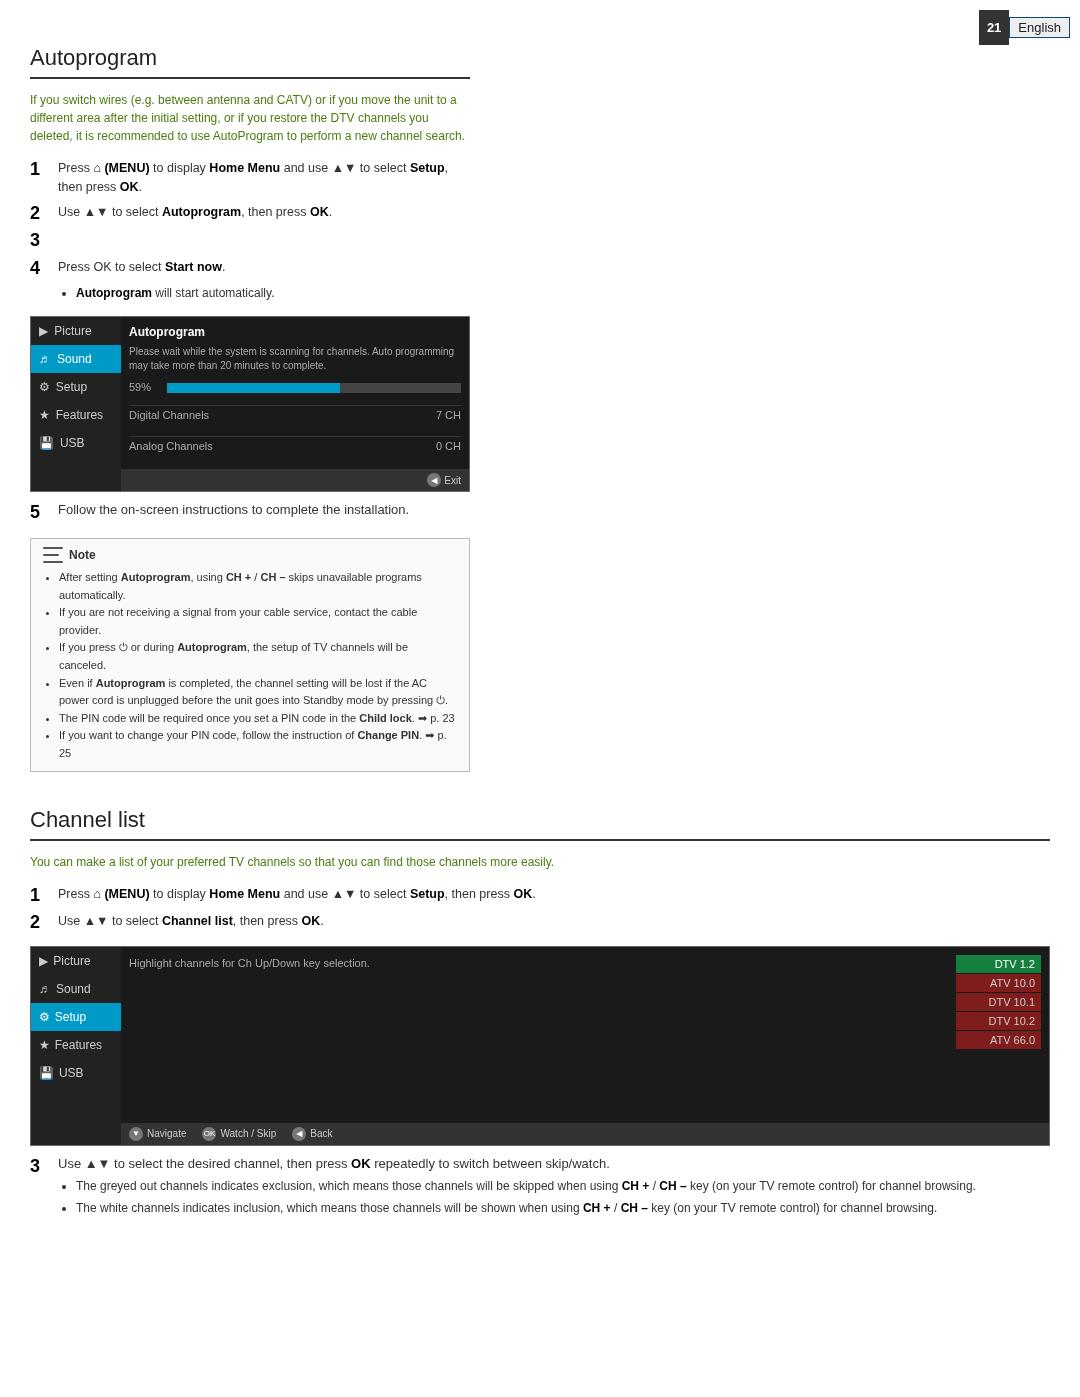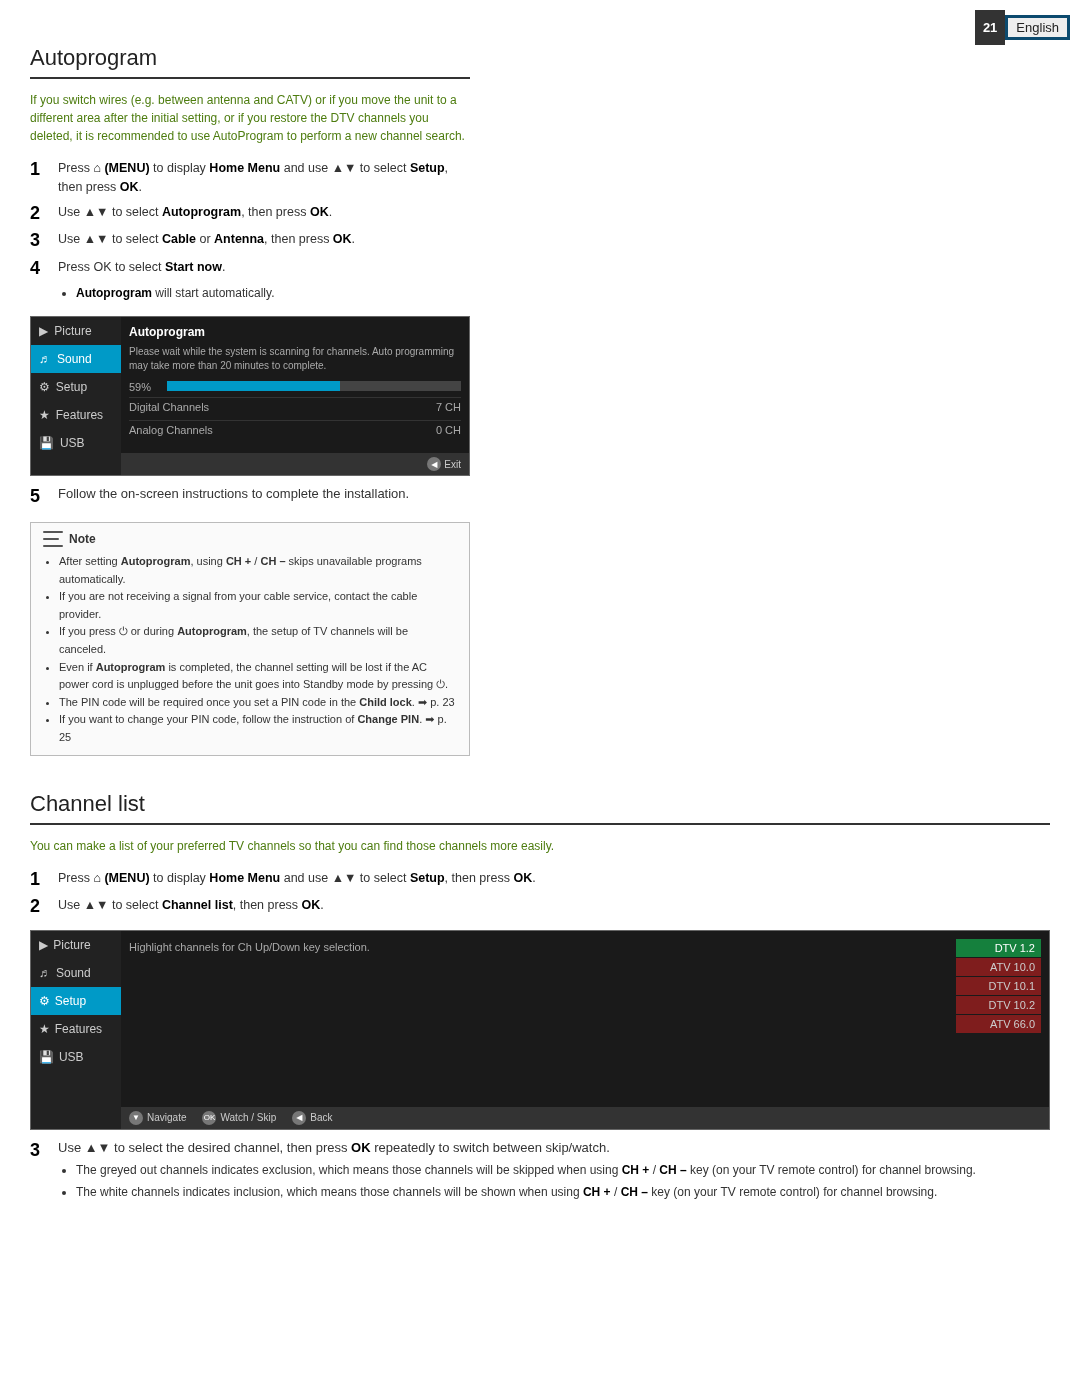--- a/index.html
+++ b/index.html
@@ -27,21 +27,21 @@
       color: #fff;
       padding: 10px 8px;
       font-size: 13px;
       font-weight: bold;
     }
     .page-lang {
       background: #eee;
       color: #222;
       padding: 2px 8px;
       font-size: 13px;
-      border: 3px solid #0c4a6e;
+      border: 1px solid #0c4a6e;
     }
 
     
     .content-wrapper {
       display: flex;
       padding: 45px 30px 30px 30px;
       gap: 30px;
       flex-direction: column;
     }
     .left-col {
@@ -146,21 +146,21 @@
       font-size: 11px;
     }
     .tv-main-title {
       font-size: 12px;
       color: #fff;
       margin-bottom: 6px;
       font-weight: bold;
     }
     .tv-progress-row {
       display: flex;
-      align-items: flex-start;
+      align-items: flex-end;
       gap: 8px;
       margin: 4px 0;
     }
     .tv-progress-label {
       color: #aaa;
       font-size: 11px;
       width: 30px;
     }
     .tv-progress-bar-bg {
       flex: 1;
@@ -173,21 +173,21 @@
       background: #009ac7;
       width: 59%;
     }
     .tv-channel-row {
       display: flex;
       justify-content: space-between;
       padding: 3px 0;
       font-size: 11px;
       color: #aaa;
       border-top: 1px solid #333;
-      margin-top: 4px;
+      margin-top: 12px;
     }
     .tv-footer {
       position: absolute;
       bottom: 0;
       right: 0;
       left: 90px;
       background: #333;
       display: flex;
       align-items: center;
       justify-content: flex-end;
@@ -369,23 +369,20 @@
 
       <li>
         <span class="step-number">2</span>
         <span class="step-text">
           Use ▲▼ to select <strong>Autoprogram</strong>, then press <strong>OK</strong>.
         </span>
       </li>
 
       <li>
         <span class="step-number">3</span>
-        <span class="step-text">
-          Use ▲▼ to select <strong>Cable</strong> or <strong>Antenna</strong>, then press <strong>OK</strong>.
-        </span>
       </li>
 
       <li>
         <span class="step-number">4</span>
         <span class="step-text">
           Press OK to select <strong>Start now</strong>.
           <ul class="step-sub">
             <li><strong>Autoprogram</strong> will start automatically.</li>
           </ul>
         </span>

